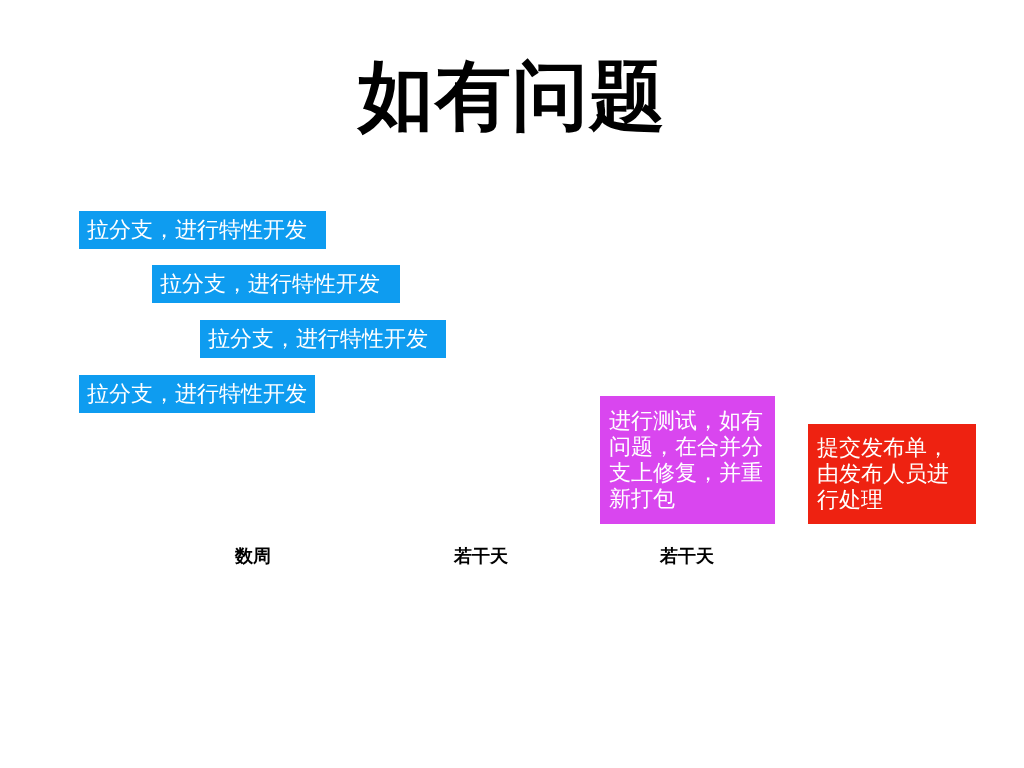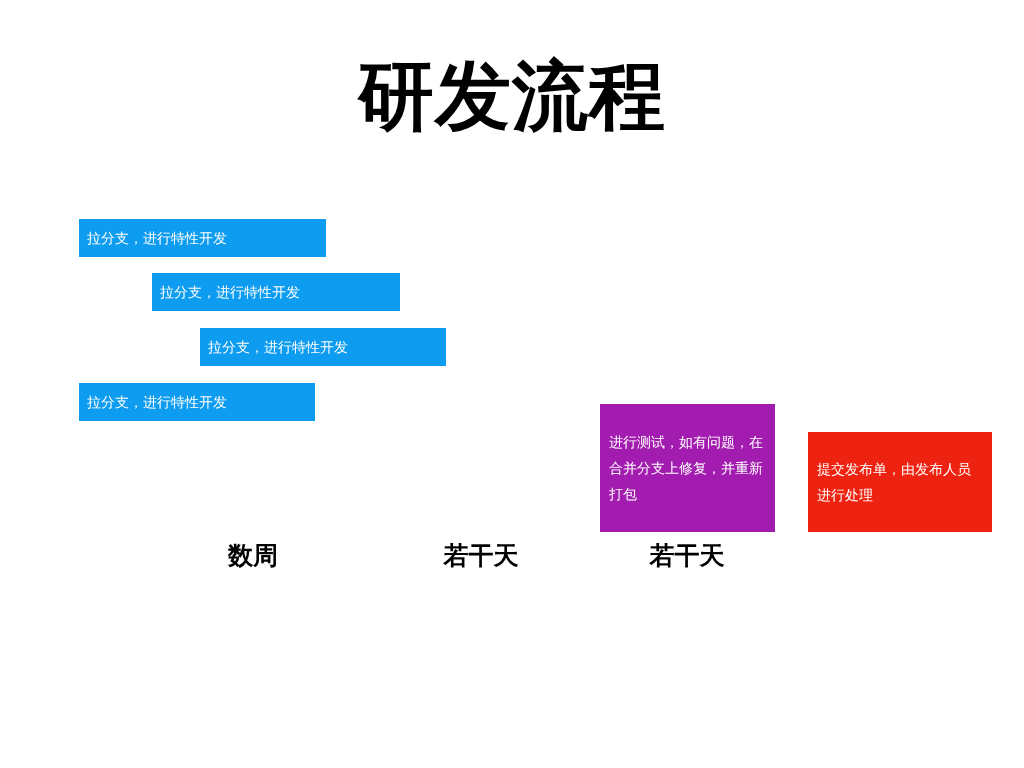--- a/index.html
+++ b/index.html
@@ -37,37 +37,36 @@
     color: #000000;
     letter-spacing: 1px;
     white-space: nowrap;
   }
 
   
   .proc-box {
     position: absolute;
     box-sizing: border-box;
     color: #ffffff;
-    font-size: 14px;
+    font-size: 22px;
     line-height: 26px;
     font-weight: 400;
     display: flex;
     align-items: center;
     padding: 2px 8px 2px 8px;
-    margin-top: 8px;
   }
 
   .proc-box.blue {
     background: #0e9cf0;
     justify-content: flex-start;
     white-space: nowrap;
   }
 
   .proc-box.green {
-    background: #a21caf;
+    background: #d946ef;
     justify-content: flex-start;
     align-items: center;
     text-align: left;
     padding: 4px 9px;
   }
 
   .proc-box.red {
     background: #ee2211;
     justify-content: flex-start;
     align-items: center;
@@ -82,44 +81,44 @@
 
   
   #box-branch-1 { left: 79px;  top: 211px; width: 247px; height: 38px; }
   #box-branch-2 { left: 152px; top: 265px; width: 248px; height: 38px; }
   #box-branch-3 { left: 200px; top: 320px; width: 246px; height: 38px; }
   #box-branch-4 { left: 79px;  top: 375px; width: 236px; height: 38px; }
 
   
   #box-scm     { left: 394px; top: 423px; width: 174px; height: 101px; }
   #box-test    { left: 600px; top: 396px; width: 175px; height: 128px; }
-  #box-release { left: 808px; top: 424px; width: 184px; height: 100px; }
+  #box-release { left: 808px; top: 424px; width: 168px; height: 100px; }
 
   
   .duration-label {
     position: absolute;
     text-align: center;
-    font-size: 25px;
+    font-size: 18px;
     line-height: 28px;
     font-weight: 700;
     color: #000000;
     white-space: nowrap;
     top: 542px;
   }
   #duration-0 { left: 173px; width: 160px; }
   #duration-1 { left: 401px; width: 160px; }
   #duration-2 { left: 607px; width: 160px; }
   #duration-3 { left: 800px; width: 160px; }
 </style>
 </head>
 <body>
 
 <div id="slide">
 
-  <div id="slide-title">研发流程</div>
+  <div id="slide-title">如有问题</div>
 
   <div class="proc-box blue" id="box-branch-1">
     <span class="box-text">拉分支，进行特性开发</span>
   </div>
 
   <div class="proc-box blue" id="box-branch-2">
     <span class="box-text">拉分支，进行特性开发</span>
   </div>
 
   <div class="proc-box blue" id="box-branch-3">

